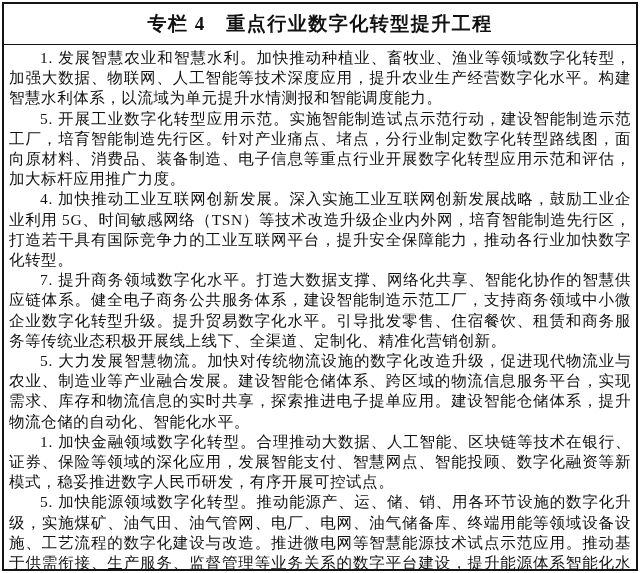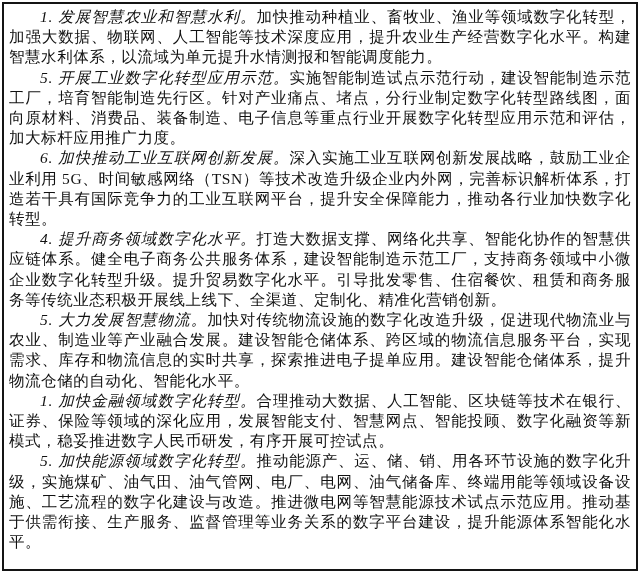--- a/index.html
+++ b/index.html
@@ -39,37 +39,37 @@
     font-size: 15.5px;
     line-height: 20.2px;
     letter-spacing: 0.55px;
     text-align: justify;
   }
   .para {
     margin: 0;
     text-indent: 2em;
   }
   .lead {
-    font-style: italic; 
     letter-spacing: 0.8px;
   }
 </style>
 </head>
 <body>
 
 <div class="panel">
+  <div class="panel-title">专栏 4　重点行业数字化转型提升工程</div>
 
   <div class="panel-body">
     <p class="para"><span class="lead">1. 发展智慧农业和智慧水利。</span><span>加快推动种植业、畜牧业、渔业等领域数字化转型，加强大数据、物联网、人工智能等技术深度应用，提升农业生产经营数字化水平。构建智慧水利体系，以流域为单元提升水情测报和智能调度能力。</span></p>
 
     <p class="para"><span class="lead">5. 开展工业数字化转型应用示范。</span><span>实施智能制造试点示范行动，建设智能制造示范工厂，培育智能制造先行区。针对产业痛点、堵点，分行业制定数字化转型路线图，面向原材料、消费品、装备制造、电子信息等重点行业开展数字化转型应用示范和评估，加大标杆应用推广力度。</span></p>
 
-    <p class="para"><span class="lead">6. 加快推动工业互联网创新发展。</span><span>深入实施工业互联网创新发展战略，鼓励工业企业利用 5G、时间敏感网络（TSN）等技术改造升级企业内外网，完善标识解析体系，打造若干具有国际竞争力的工业互联网平台，提升安全保障能力，推动各行业加快数字化转型。</span></p>
+    <p class="para"><span class="lead">4. 加快推动工业互联网创新发展。</span><span>深入实施工业互联网创新发展战略，鼓励工业企业利用 5G、时间敏感网络（TSN）等技术改造升级企业内外网，培育智能制造先行区，打造若干具有国际竞争力的工业互联网平台，提升安全保障能力，推动各行业加快数字化转型。</span></p>
 
-    <p class="para"><span class="lead">4. 提升商务领域数字化水平。</span><span>打造大数据支撑、网络化共享、智能化协作的智慧供应链体系。健全电子商务公共服务体系，建设智能制造示范工厂，支持商务领域中小微企业数字化转型升级。提升贸易数字化水平。引导批发零售、住宿餐饮、租赁和商务服务等传统业态积极开展线上线下、全渠道、定制化、精准化营销创新。</span></p>
+    <p class="para"><span class="lead">7. 提升商务领域数字化水平。</span><span>打造大数据支撑、网络化共享、智能化协作的智慧供应链体系。健全电子商务公共服务体系，建设智能制造示范工厂，支持商务领域中小微企业数字化转型升级。提升贸易数字化水平。引导批发零售、住宿餐饮、租赁和商务服务等传统业态积极开展线上线下、全渠道、定制化、精准化营销创新。</span></p>
 
     <p class="para"><span class="lead">5. 大力发展智慧物流。</span><span>加快对传统物流设施的数字化改造升级，促进现代物流业与农业、制造业等产业融合发展。建设智能仓储体系、跨区域的物流信息服务平台，实现需求、库存和物流信息的实时共享，探索推进电子提单应用。建设智能仓储体系，提升物流仓储的自动化、智能化水平。</span></p>
 
     <p class="para"><span class="lead">1. 加快金融领域数字化转型。</span><span>合理推动大数据、人工智能、区块链等技术在银行、证券、保险等领域的深化应用，发展智能支付、智慧网点、智能投顾、数字化融资等新模式，稳妥推进数字人民币研发，有序开展可控试点。</span></p>
 
     <p class="para"><span class="lead">5. 加快能源领域数字化转型。</span><span>推动能源产、运、储、销、用各环节设施的数字化升级，实施煤矿、油气田、油气管网、电厂、电网、油气储备库、终端用能等领域设备设施、工艺流程的数字化建设与改造。推进微电网等智慧能源技术试点示范应用。推动基于供需衔接、生产服务、监督管理等业务关系的数字平台建设，提升能源体系智能化水平。</span></p>
   </div>
 </div>
 
 </body></html>

